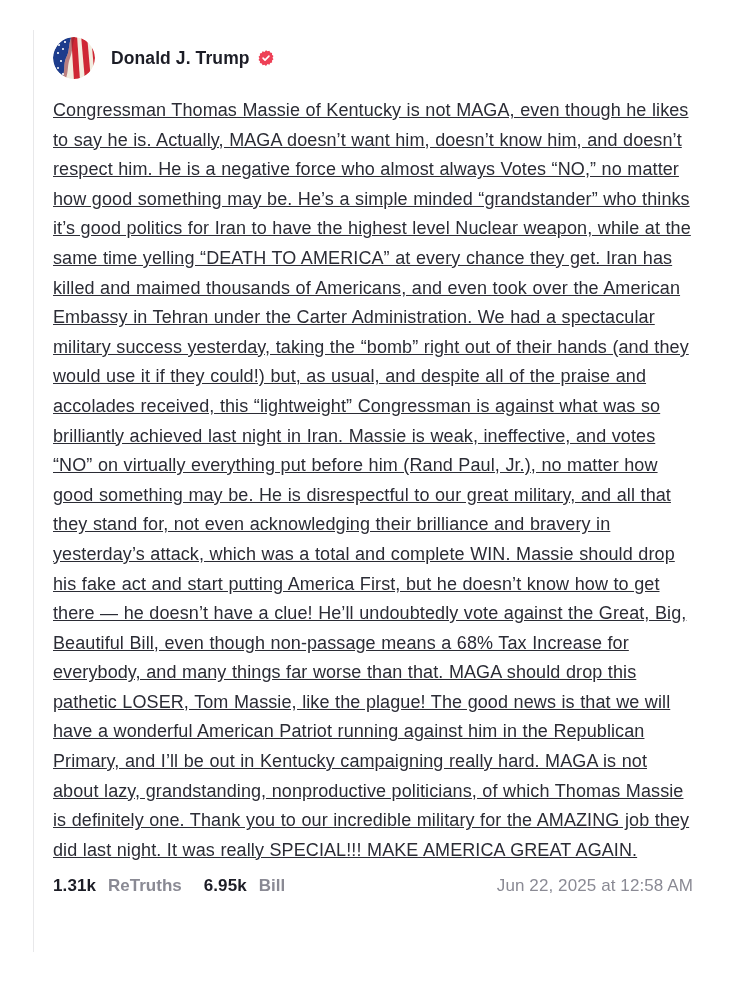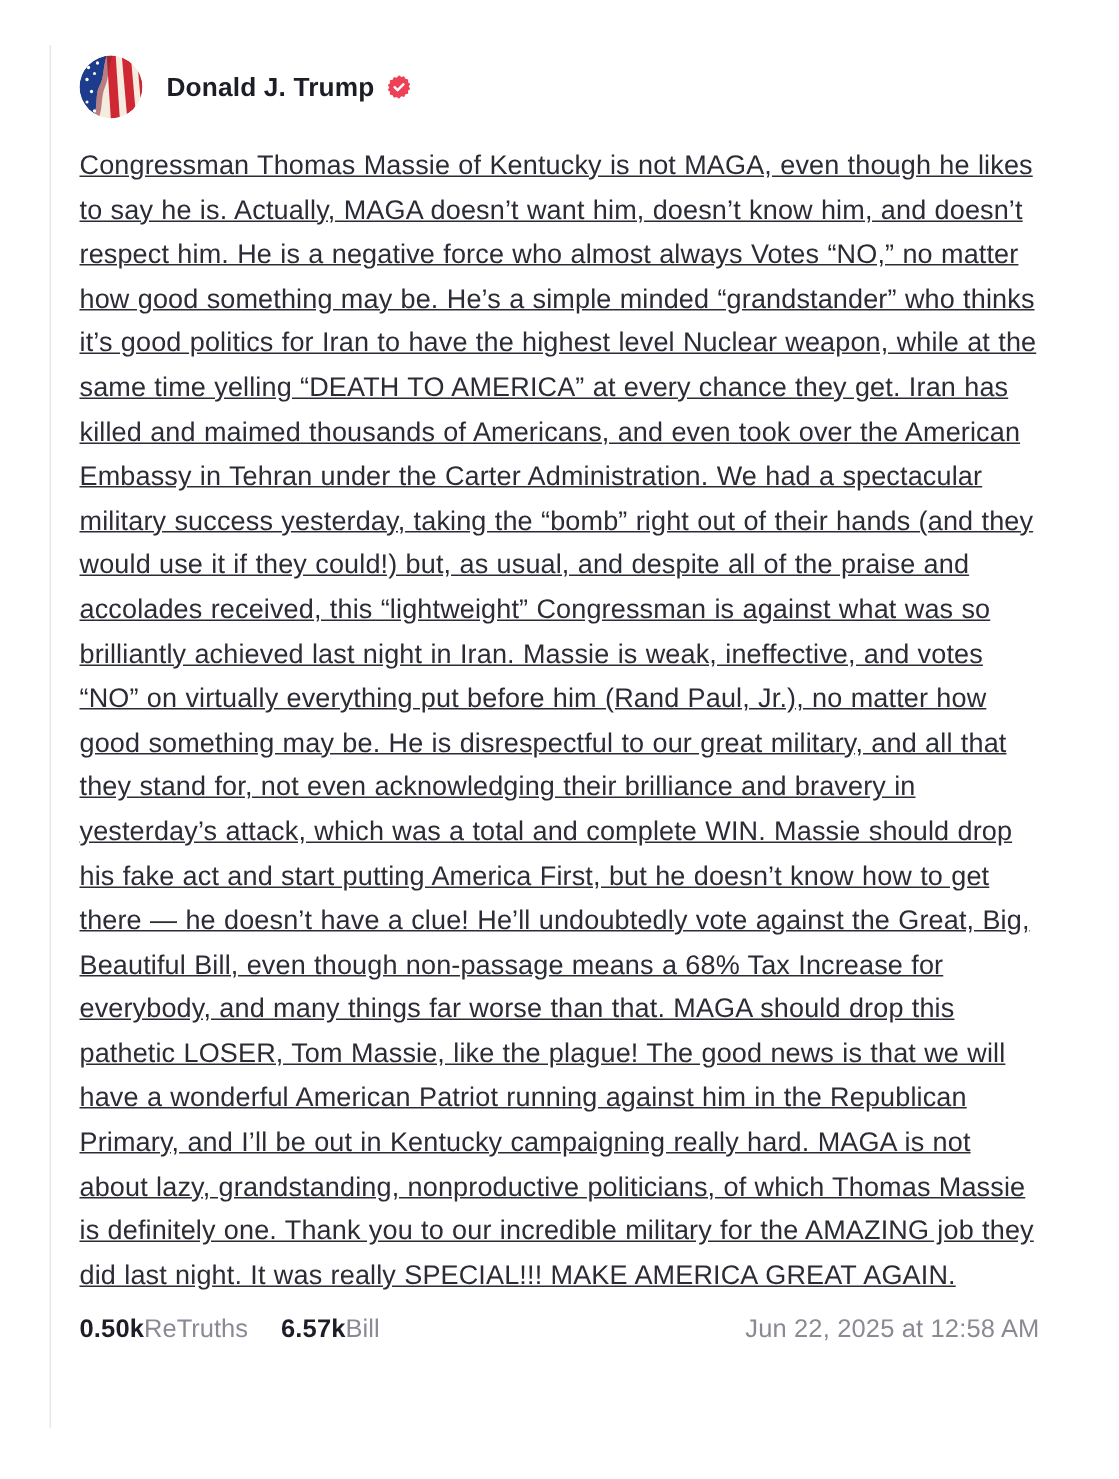--- a/index.html
+++ b/index.html
@@ -69,21 +69,21 @@
     margin-top:11px;
     width:640px;
     display:flex;
     justify-content:space-between;
     align-items:baseline;
     font-size:17px;
   }
   .stats{display:flex;gap:22px;}
   .stat{cursor:pointer;white-space:nowrap;}
   .stat b{font-weight:700;color:var(--name-text);letter-spacing:.1px;}
-  .stat .muted{color:var(--muted-text);margin-left:0;font-weight:400;}
+  .stat .muted{color:var(--muted-text);margin-left:12px;font-weight:700;}
   .timestamp{color:var(--muted-text);letter-spacing:.1px;}
 </style>
 </head>
 <body>
 
 <article class="post-card">
 
   <header class="post-header">
     <div class="avatar">
       <svg viewBox="0 0 42 42" xmlns="http://www.w3.org/2000/svg">
@@ -119,19 +119,19 @@
           </svg>
         </span>
       </div>
     </div>
   </header>
 
   <p class="post-body">Congressman Thomas Massie of Kentucky is not MAGA, even though he likes to say he is. Actually, MAGA doesn’t want him, doesn’t know him, and doesn’t respect him. He is a negative force who almost always Votes “NO,” no matter how good something may be. He’s a simple minded “grandstander” who thinks it’s good politics for Iran to have the highest level Nuclear weapon, while at the same time yelling “DEATH TO AMERICA” at every chance they get. Iran has killed and maimed thousands of Americans, and even took over the American Embassy in Tehran under the Carter Administration. We had a spectacular military success yesterday, taking the “bomb” right out of their hands (and they would use it if they could!) but, as usual, and despite all of the praise and accolades received, this “lightweight” Congressman is against what was so brilliantly achieved last night in Iran. Massie is weak, ineffective, and votes “NO” on virtually everything put before him (Rand Paul, Jr.), no matter how good something may be. He is disrespectful to our great military, and all that they stand for, not even acknowledging their brilliance and bravery in yesterday’s attack, which was a total and complete WIN. Massie should drop his fake act and start putting America First, but he doesn’t know how to get there — he doesn’t have a clue! He’ll undoubtedly vote against the Great, Big, Beautiful Bill, even though non-passage means a 68% Tax Increase for everybody, and many things far worse than that. MAGA should drop this pathetic LOSER, Tom Massie, like the plague! The good news is that we will have a wonderful American Patriot running against him in the Republican Primary, and I’ll be out in Kentucky campaigning really hard. MAGA is not about lazy, grandstanding, nonproductive politicians, of which Thomas Massie is definitely one. Thank you to our incredible military for the AMAZING job they did last night. It was really SPECIAL!!! MAKE AMERICA GREAT AGAIN.</p>
 
   <footer class="post-footer">
     <div class="stats">
-      <span class="stat"><b>0.50k</b><span class="muted">ReTruths</span></span>
-      <span class="stat"><b>6.57k</b><span class="muted">Bill</span></span>
+      <span class="stat"><b>1.31k</b><span class="muted">ReTruths</span></span>
+      <span class="stat"><b>6.95k</b><span class="muted">Bill</span></span>
     </div>
     <time class="timestamp">Jun 22, 2025 at 12:58 AM</time>
   </footer>
 
 </article>
 
 </body></html>

